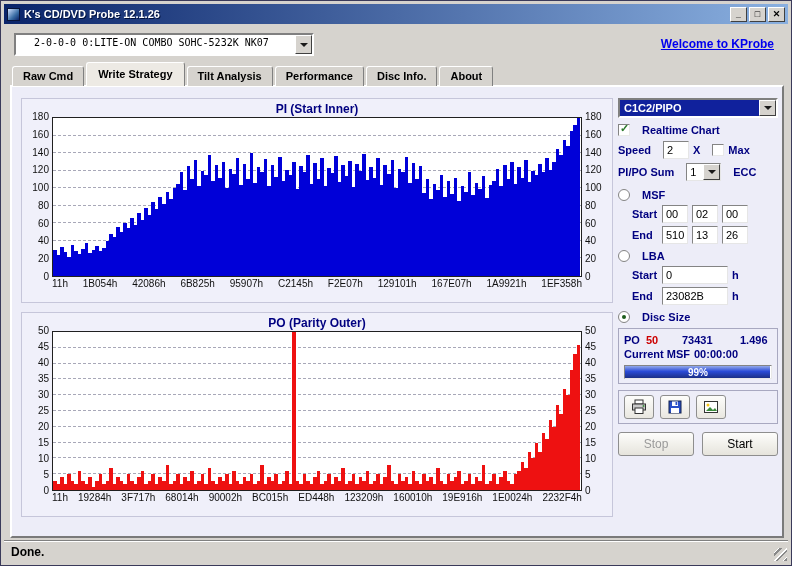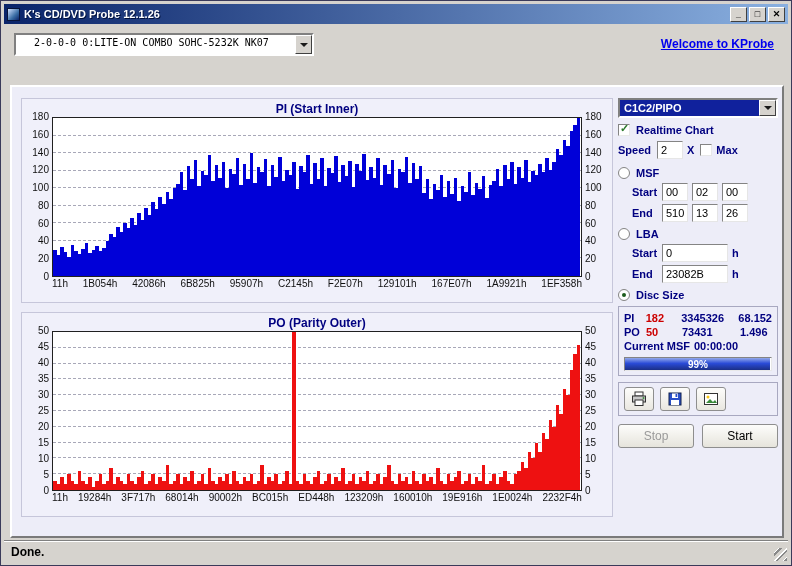--- a/index.html
+++ b/index.html
@@ -132,21 +132,21 @@
   
   .statusbar {
     position:absolute; left:0; right:0; bottom:0; height:22px;
     border-top:1px solid #808080; box-shadow:inset 0 1px 0 #fff;
     display:flex; align-items:center; padding-left:7px;
     font-weight:bold; font-size:12px; background:#d6d3ce;
   }
   .grip { position:absolute; right:1px; bottom:1px; width:13px; height:13px;
     background:repeating-linear-gradient(135deg, transparent 0 3px, #fff 3px 4px, #8a8a8a 4px 6px); }
   .mt3{margin-top:3px}.mt4{margin-top:4px}.mt5{margin-top:5px}.mt6{margin-top:6px}.mt8{margin-top:8px}
-  .gap4{margin-right:4px}.gap6{margin-right:6px}
+  .gap4{margin-right:4px}.gap6{margin-right:12px}
   .lbl-start{width:30px}
 </style>
 </head>
 <body>
 
 <div class="window">
 
   <div class="titlebar" style="background: linear-gradient(90deg, rgb(10, 36, 106), rgb(138, 176, 224));">
     <div class="app-icon"></div>
     <div class="title-text">K's CD/DVD Probe 12.1.26</div>
@@ -159,20 +159,28 @@
 
     <div class="combo" id="drive-combo">
       <div class="combo-text">2-0-0-0 0:LITE-ON COMBO SOHC-5232K NK07</div>
       <div class="combo-btn">
         <div class="arr"></div>
       </div>
     </div>
 
     <a id="welcome" style="color: rgb(0, 0, 238);">Welcome to KProbe</a>
 
+    <div class="tabstrip">
+      <div class="tab"><span>Raw Cmd</span></div>
+      <div class="tab active"><span>Write Strategy</span></div>
+      <div class="tab"><span>Tilt Analysis</span></div>
+      <div class="tab"><span>Performance</span></div>
+      <div class="tab"><span>Disc Info.</span></div>
+      <div class="tab"><span>About</span></div>
+    </div>
 
     <div class="main-panel">
 
       <div class="chart-block" id="chart-pi">
         <div class="chart-title">PI (Start Inner)</div>
         <div class="chart-body">
           <div class="yaxis left">
               <div class="ytick" style="bottom: 0%;">0</div>
               <div class="ytick" style="bottom: 11.1111%;">20</div>
               <div class="ytick" style="bottom: 22.2222%;">40</div>
@@ -598,20 +606,30 @@
         </div>
 
         <div class="row mt5">
           <span class="navy gap6">Speed</span>
           <input class="field gap4" style="width: 26px;" value="2">
           <span class="navy gap6">X</span>
           <div class="checkbox gap4"></div>
           <span class="navy">Max</span>
         </div>
 
+        <div class="row mt4">
+          <span class="navy gap6">PI/PO Sum</span>
+          <div class="mini-combo gap6">
+            <span class="val">1</span>
+            <div class="combo-btn">
+              <div class="arr"></div>
+            </div>
+          </div>
+          <span class="navy">ECC</span>
+        </div>
 
         <div class="row mt8">
           <div class="radio gap6"></div>
           <span class="navy">MSF</span>
         </div>
         <div class="row mt4" style="padding-left:14px">
           <span class="navy lbl-start">Start</span>
           <input class="field gap4" style="width: 26px;" value="00">
           <input class="field gap4" style="width: 26px;" value="02">
           <input class="field" style="width: 26px;" value="00">
@@ -637,26 +655,20 @@
           <input class="field gap4" style="width: 66px;" value="23082B">
           <span class="navy">h</span>
         </div>
 
         <div class="row mt6">
           <div class="radio gap6 selected"></div>
           <span class="navy">Disc Size</span>
         </div>
 
         <div class="group mt5">
-          <div class="srow">
-            <span class="sc0 navy">PI</span>
-            <span class="sc1 red">182</span>
-            <span class="sc2 val-navy">3345326</span>
-            <span class="sc3 val-navy">68.152</span>
-          </div>
           <div class="srow">
             <span class="sc0 navy">PO</span>
             <span class="sc1 red">50</span>
             <span class="sc2 val-navy">73431</span>
             <span class="sc3 val-navy">1.496</span>
           </div>
           <div class="crow">
             <span class="navy clabel">Current MSF</span>
             <span class="val-navy">00:00:00</span>
           </div>

